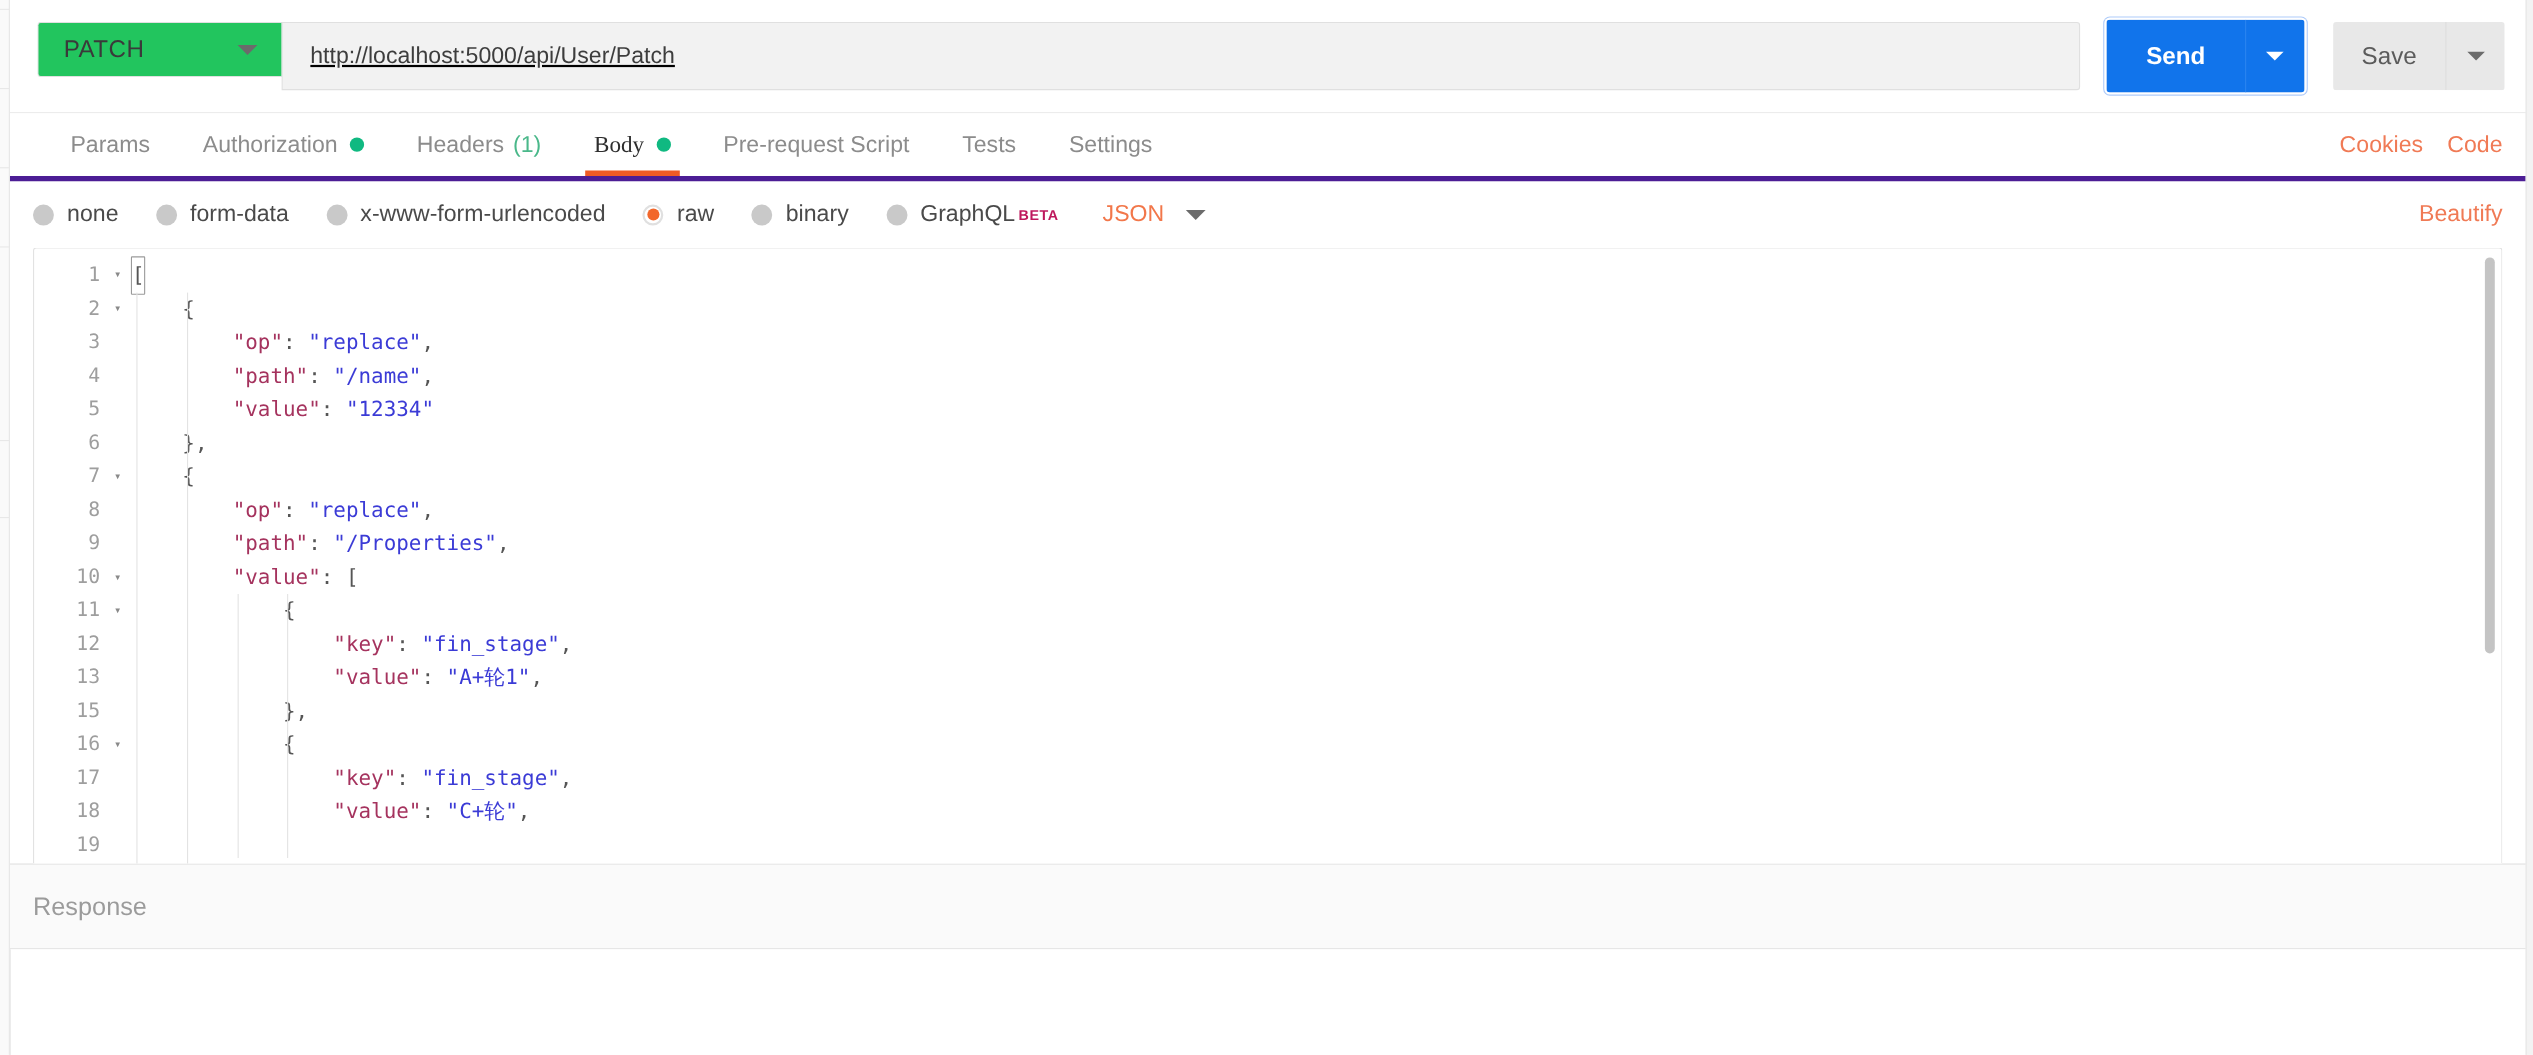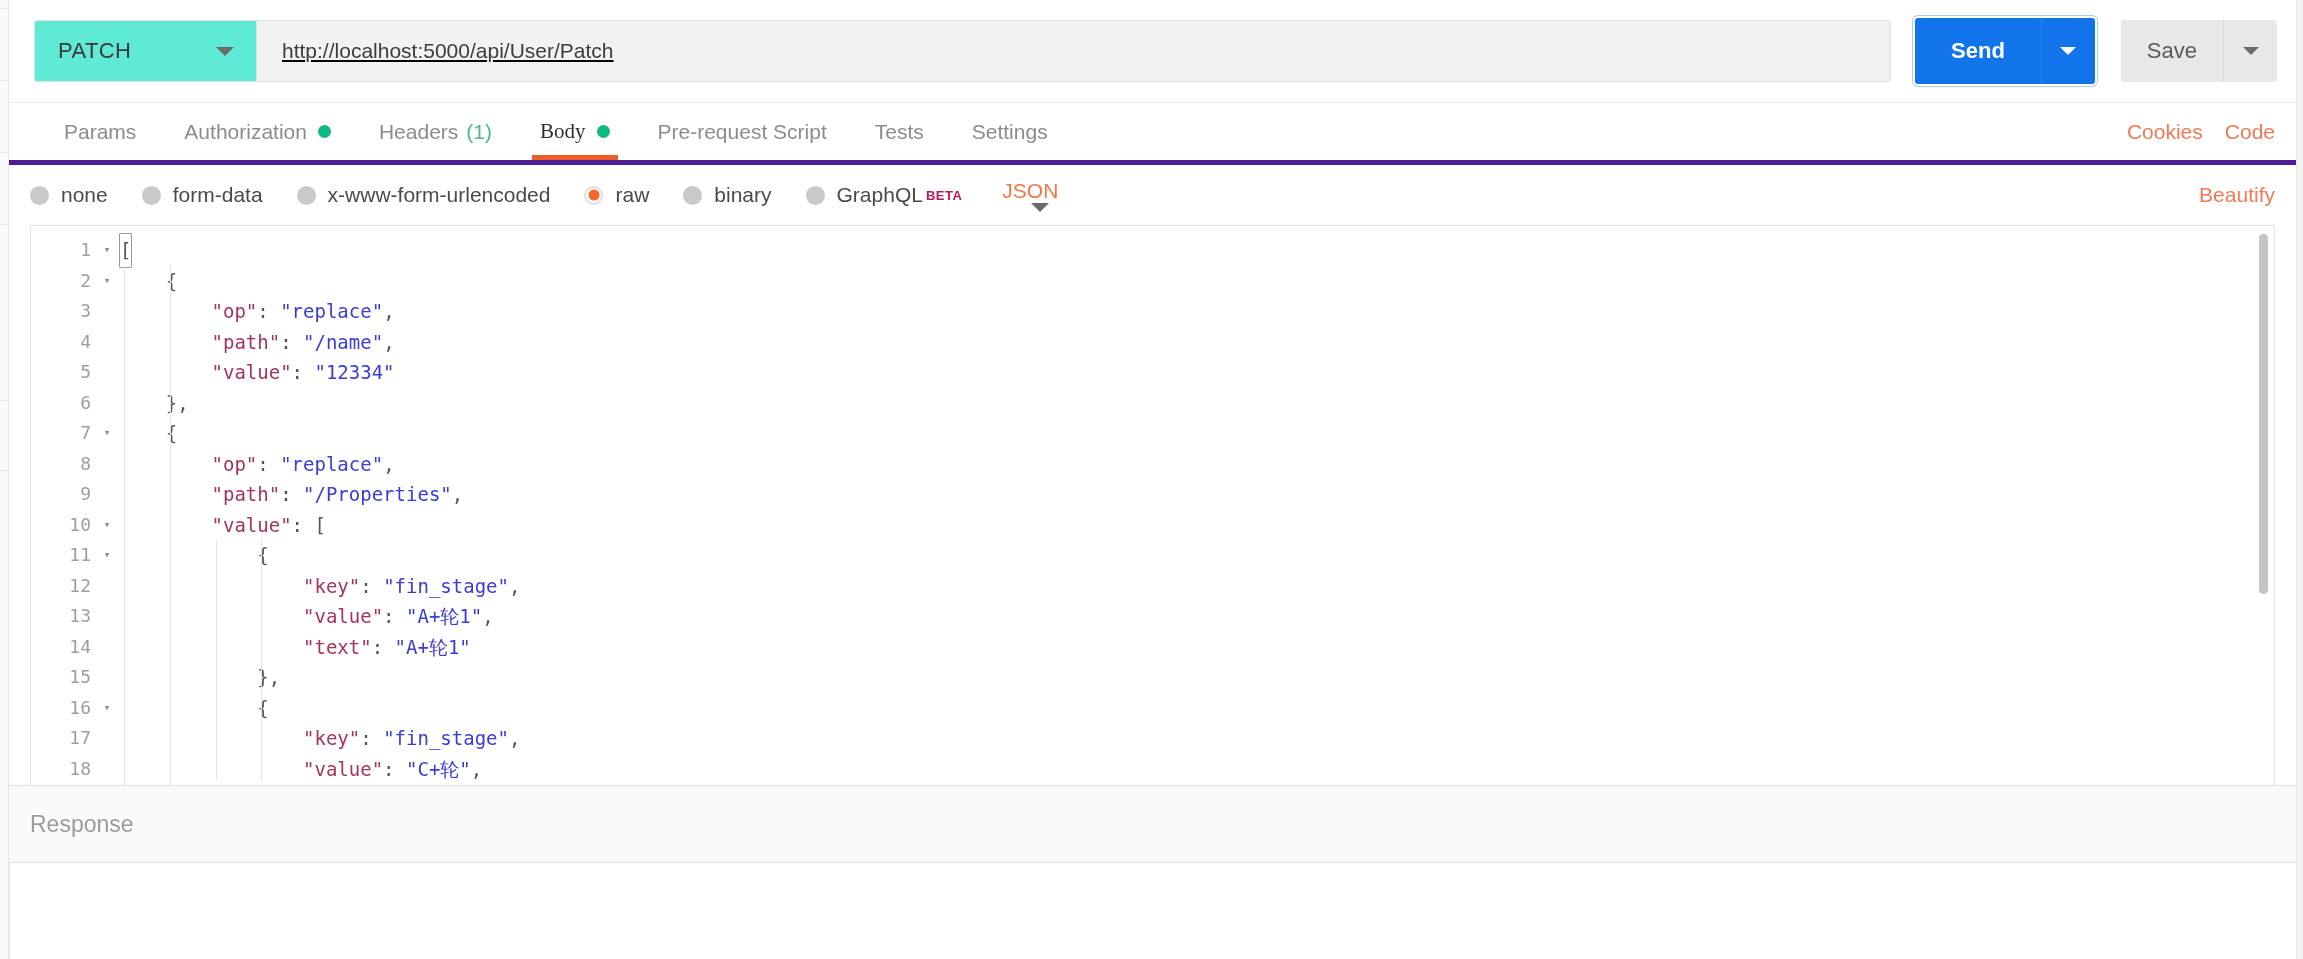--- a/index.html
+++ b/index.html
@@ -50,22 +50,22 @@
 
   .method-url-group {
     display: flex;
     flex: 1 1 auto;
     height: 62px;
     min-width: 0;
   }
 
   .method-select {
     width: 222px;
-    height: 62px;
-    background: #5eead4;
+    height: 50px;
+    background: #22c55e;
     border: 1px solid #e0e0e0;
     border-right: none;
     border-radius: 3px 0 0 3px;
     display: flex;
     align-items: center;
     justify-content: space-between;
     padding: 0 22px 0 23px;
     cursor: pointer;
   }
   .method-label {
@@ -269,21 +269,20 @@
     color: #be185d;
     vertical-align: super;
     margin-left: 3px;
     letter-spacing: 0.5px;
   }
   .format-select {
     display: flex;
     align-items: center;
     margin-left: 6px;
     cursor: pointer;
-    flex-direction: column;
   }
   .format-label {
     font-size: 21px;
     color: #f2774a;
     margin-right: 20px;
   }
   .bodytype-right { margin-left: auto; }
 
   
   .editor-wrap {
@@ -517,21 +516,20 @@
         <div class="code-line"><div class="gutter">4</div><div class="fold"></div><div class="code-text"><span>        </span><span class="tok-key">"path"</span><span class="tok-punct">: </span><span class="tok-str">"/name"</span><span class="tok-punct">,</span></div></div>
         <div class="code-line"><div class="gutter">5</div><div class="fold"></div><div class="code-text"><span>        </span><span class="tok-key">"value"</span><span class="tok-punct">: </span><span class="tok-str">"12334"</span></div></div>
         <div class="code-line"><div class="gutter">6</div><div class="fold"></div><div class="code-text"><span>    </span><span class="tok-punct">},</span></div></div>
         <div class="code-line"><div class="gutter">7</div><div class="fold">▾</div><div class="code-text"><span>    </span><span class="tok-punct">{</span></div></div>
         <div class="code-line"><div class="gutter">8</div><div class="fold"></div><div class="code-text"><span>        </span><span class="tok-key">"op"</span><span class="tok-punct">: </span><span class="tok-str">"replace"</span><span class="tok-punct">,</span></div></div>
         <div class="code-line"><div class="gutter">9</div><div class="fold"></div><div class="code-text"><span>        </span><span class="tok-key">"path"</span><span class="tok-punct">: </span><span class="tok-str">"/Properties"</span><span class="tok-punct">,</span></div></div>
         <div class="code-line"><div class="gutter">10</div><div class="fold">▾</div><div class="code-text"><span>        </span><span class="tok-key">"value"</span><span class="tok-punct">: </span><span class="tok-punct">[</span></div></div>
         <div class="code-line"><div class="gutter">11</div><div class="fold">▾</div><div class="code-text"><span>            </span><span class="tok-punct">{</span></div></div>
         <div class="code-line"><div class="gutter">12</div><div class="fold"></div><div class="code-text"><span>                </span><span class="tok-key">"key"</span><span class="tok-punct">: </span><span class="tok-str">"fin_stage"</span><span class="tok-punct">,</span></div></div>
         <div class="code-line"><div class="gutter">13</div><div class="fold"></div><div class="code-text"><span>                </span><span class="tok-key">"value"</span><span class="tok-punct">: </span><span class="tok-str">"A+轮1"</span><span class="tok-punct">,</span></div></div>
-        <div class="code-line"><div class="gutter">14</div><div class="fold"></div><div class="code-text"><span>                </span><span class="tok-key">"text"</span><span class="tok-punct">: </span><span class="tok-str">"A+轮1"</span></div></div>
         <div class="code-line"><div class="gutter">15</div><div class="fold"></div><div class="code-text"><span>            </span><span class="tok-punct">},</span></div></div>
         <div class="code-line"><div class="gutter">16</div><div class="fold">▾</div><div class="code-text"><span>            </span><span class="tok-punct">{</span></div></div>
         <div class="code-line"><div class="gutter">17</div><div class="fold"></div><div class="code-text"><span>                </span><span class="tok-key">"key"</span><span class="tok-punct">: </span><span class="tok-str">"fin_stage"</span><span class="tok-punct">,</span></div></div>
         <div class="code-line"><div class="gutter">18</div><div class="fold"></div><div class="code-text"><span>                </span><span class="tok-key">"value"</span><span class="tok-punct">: </span><span class="tok-str">"C+轮"</span><span class="tok-punct">,</span></div></div>
         <div class="code-line"><div class="gutter">19</div><div class="fold"></div><div class="code-text"></div></div>
         <div class="indent-guide" style="left: 93px; top: 39.5px; bottom: auto; height: 610px;"></div>
         <div class="indent-guide" style="left: 138.8px; top: 39.5px; bottom: auto; height: 610px;"></div>
         <div class="indent-guide" style="left: 184.6px; top: 314px; bottom: auto; height: 240px;"></div>
         <div class="indent-guide" style="left: 230.4px; top: 314px; bottom: auto; height: 240px;"></div>
       </div>

